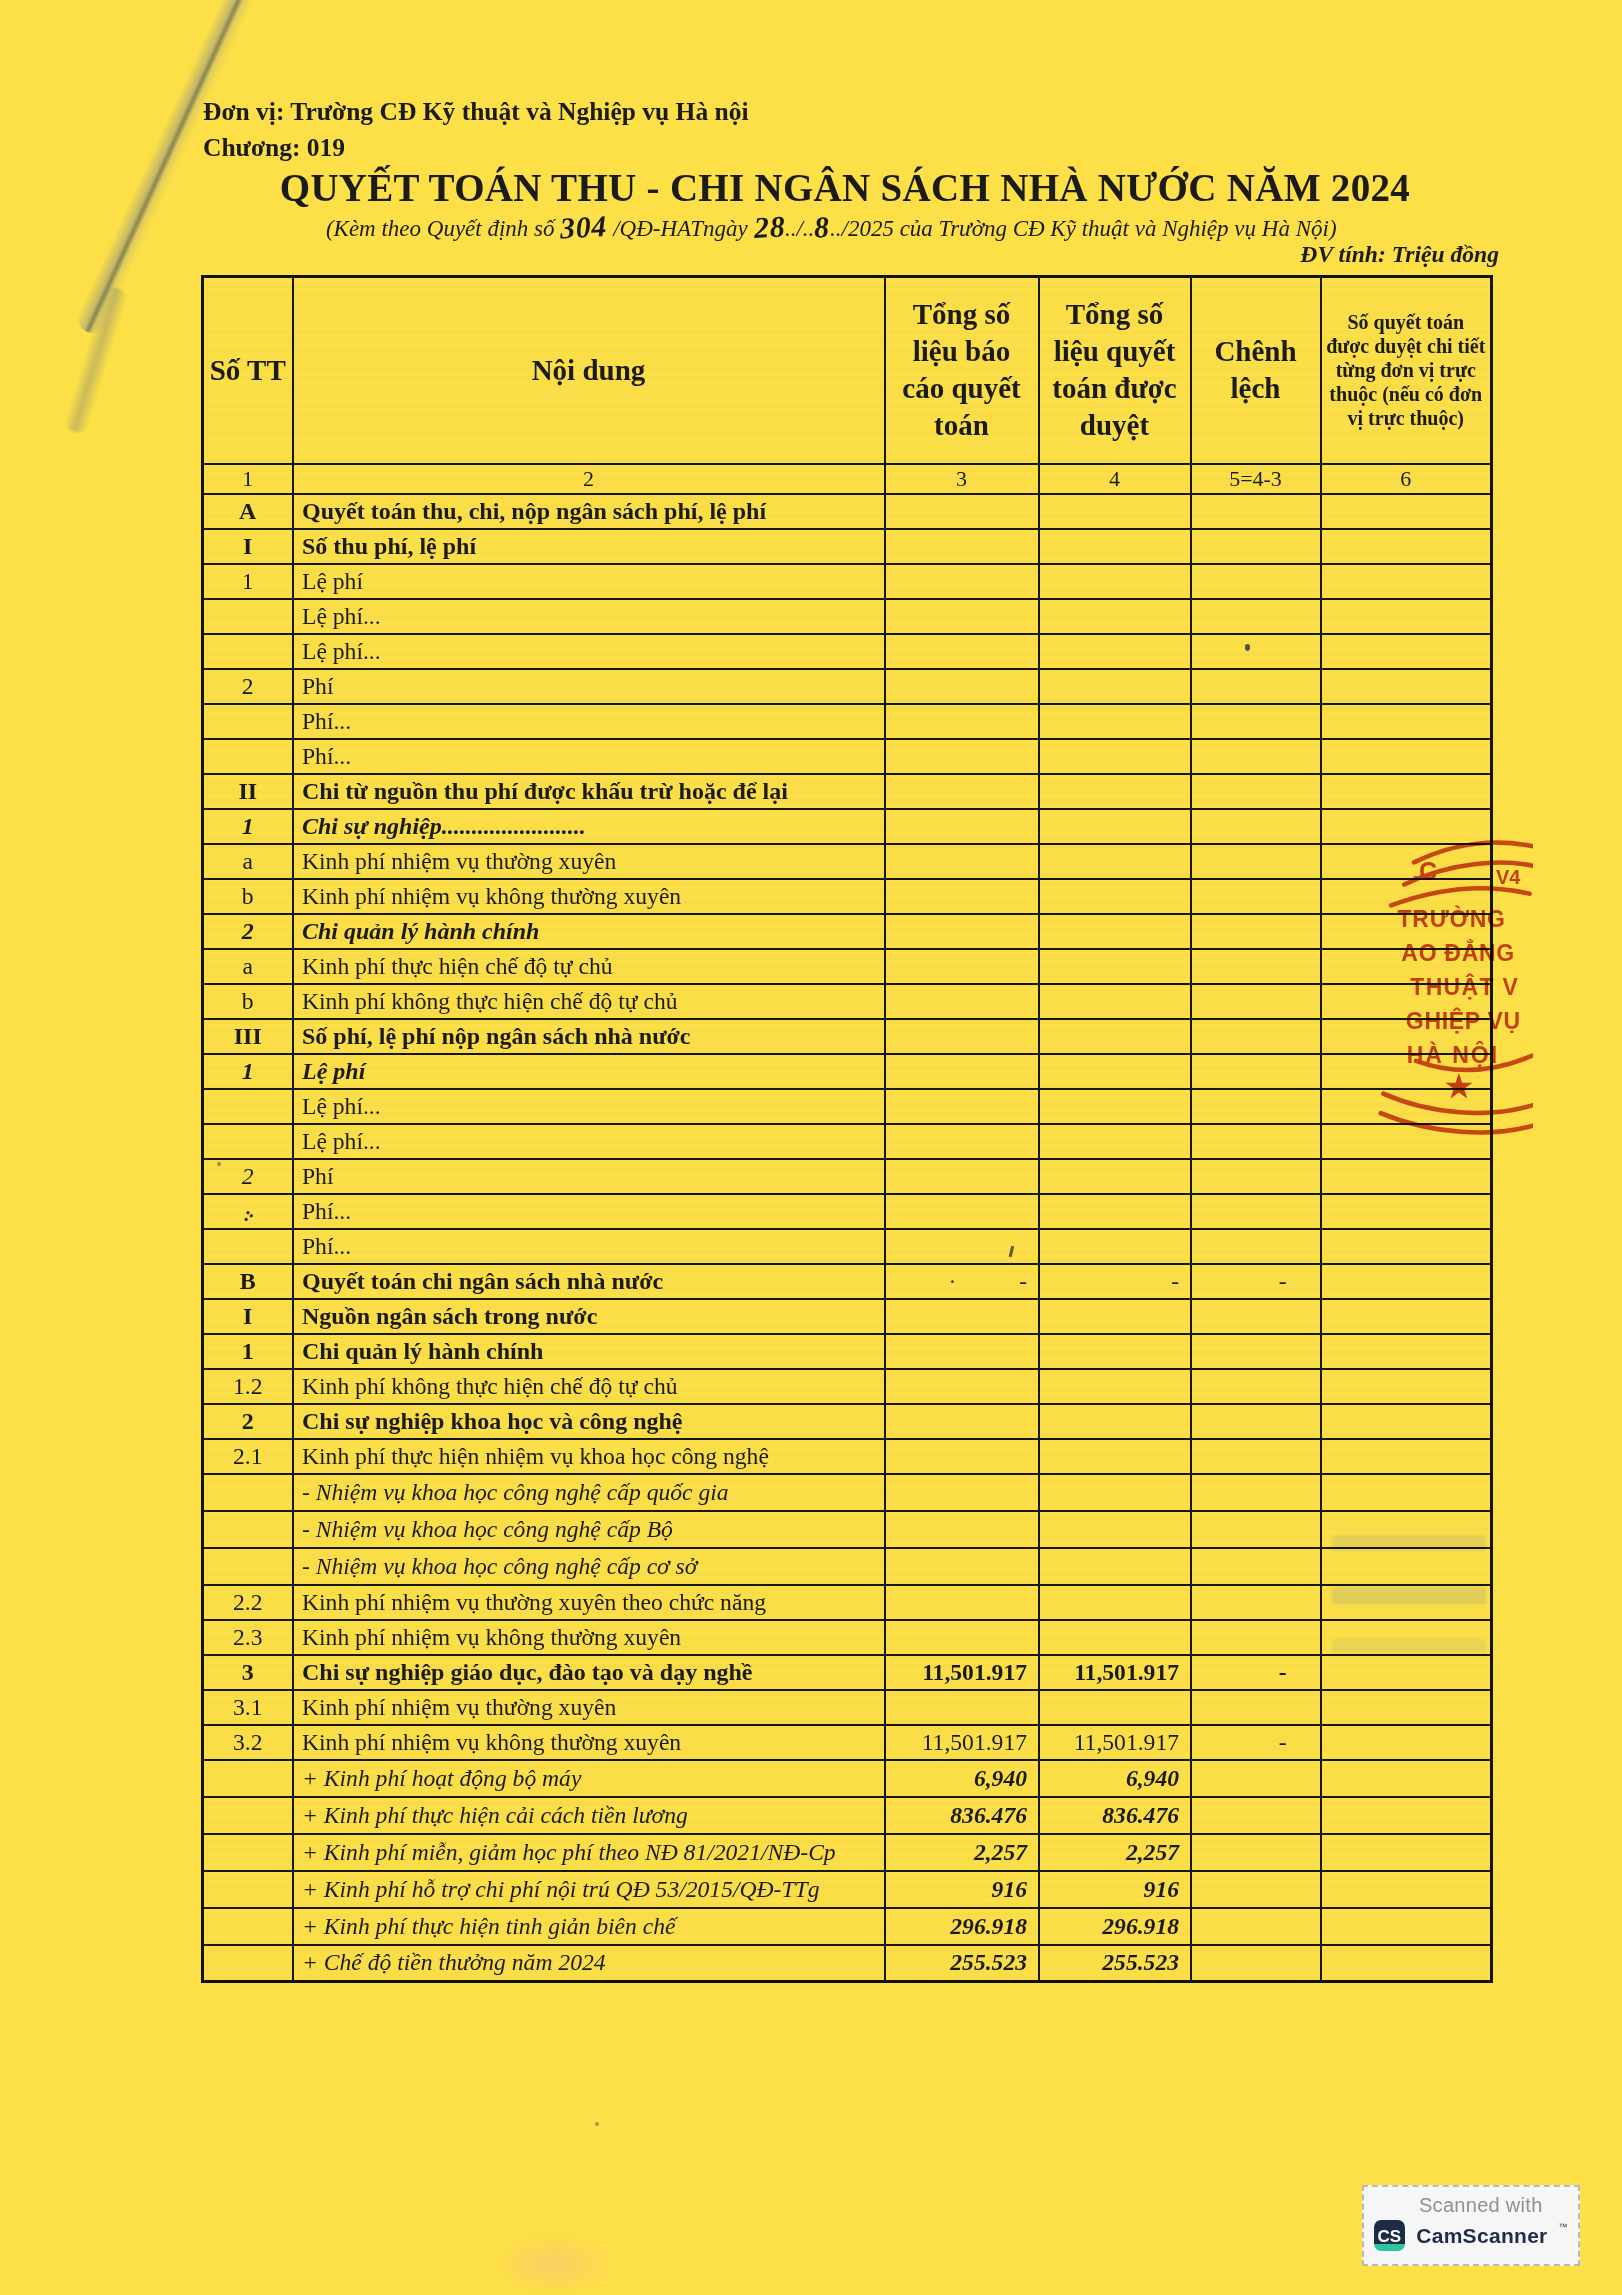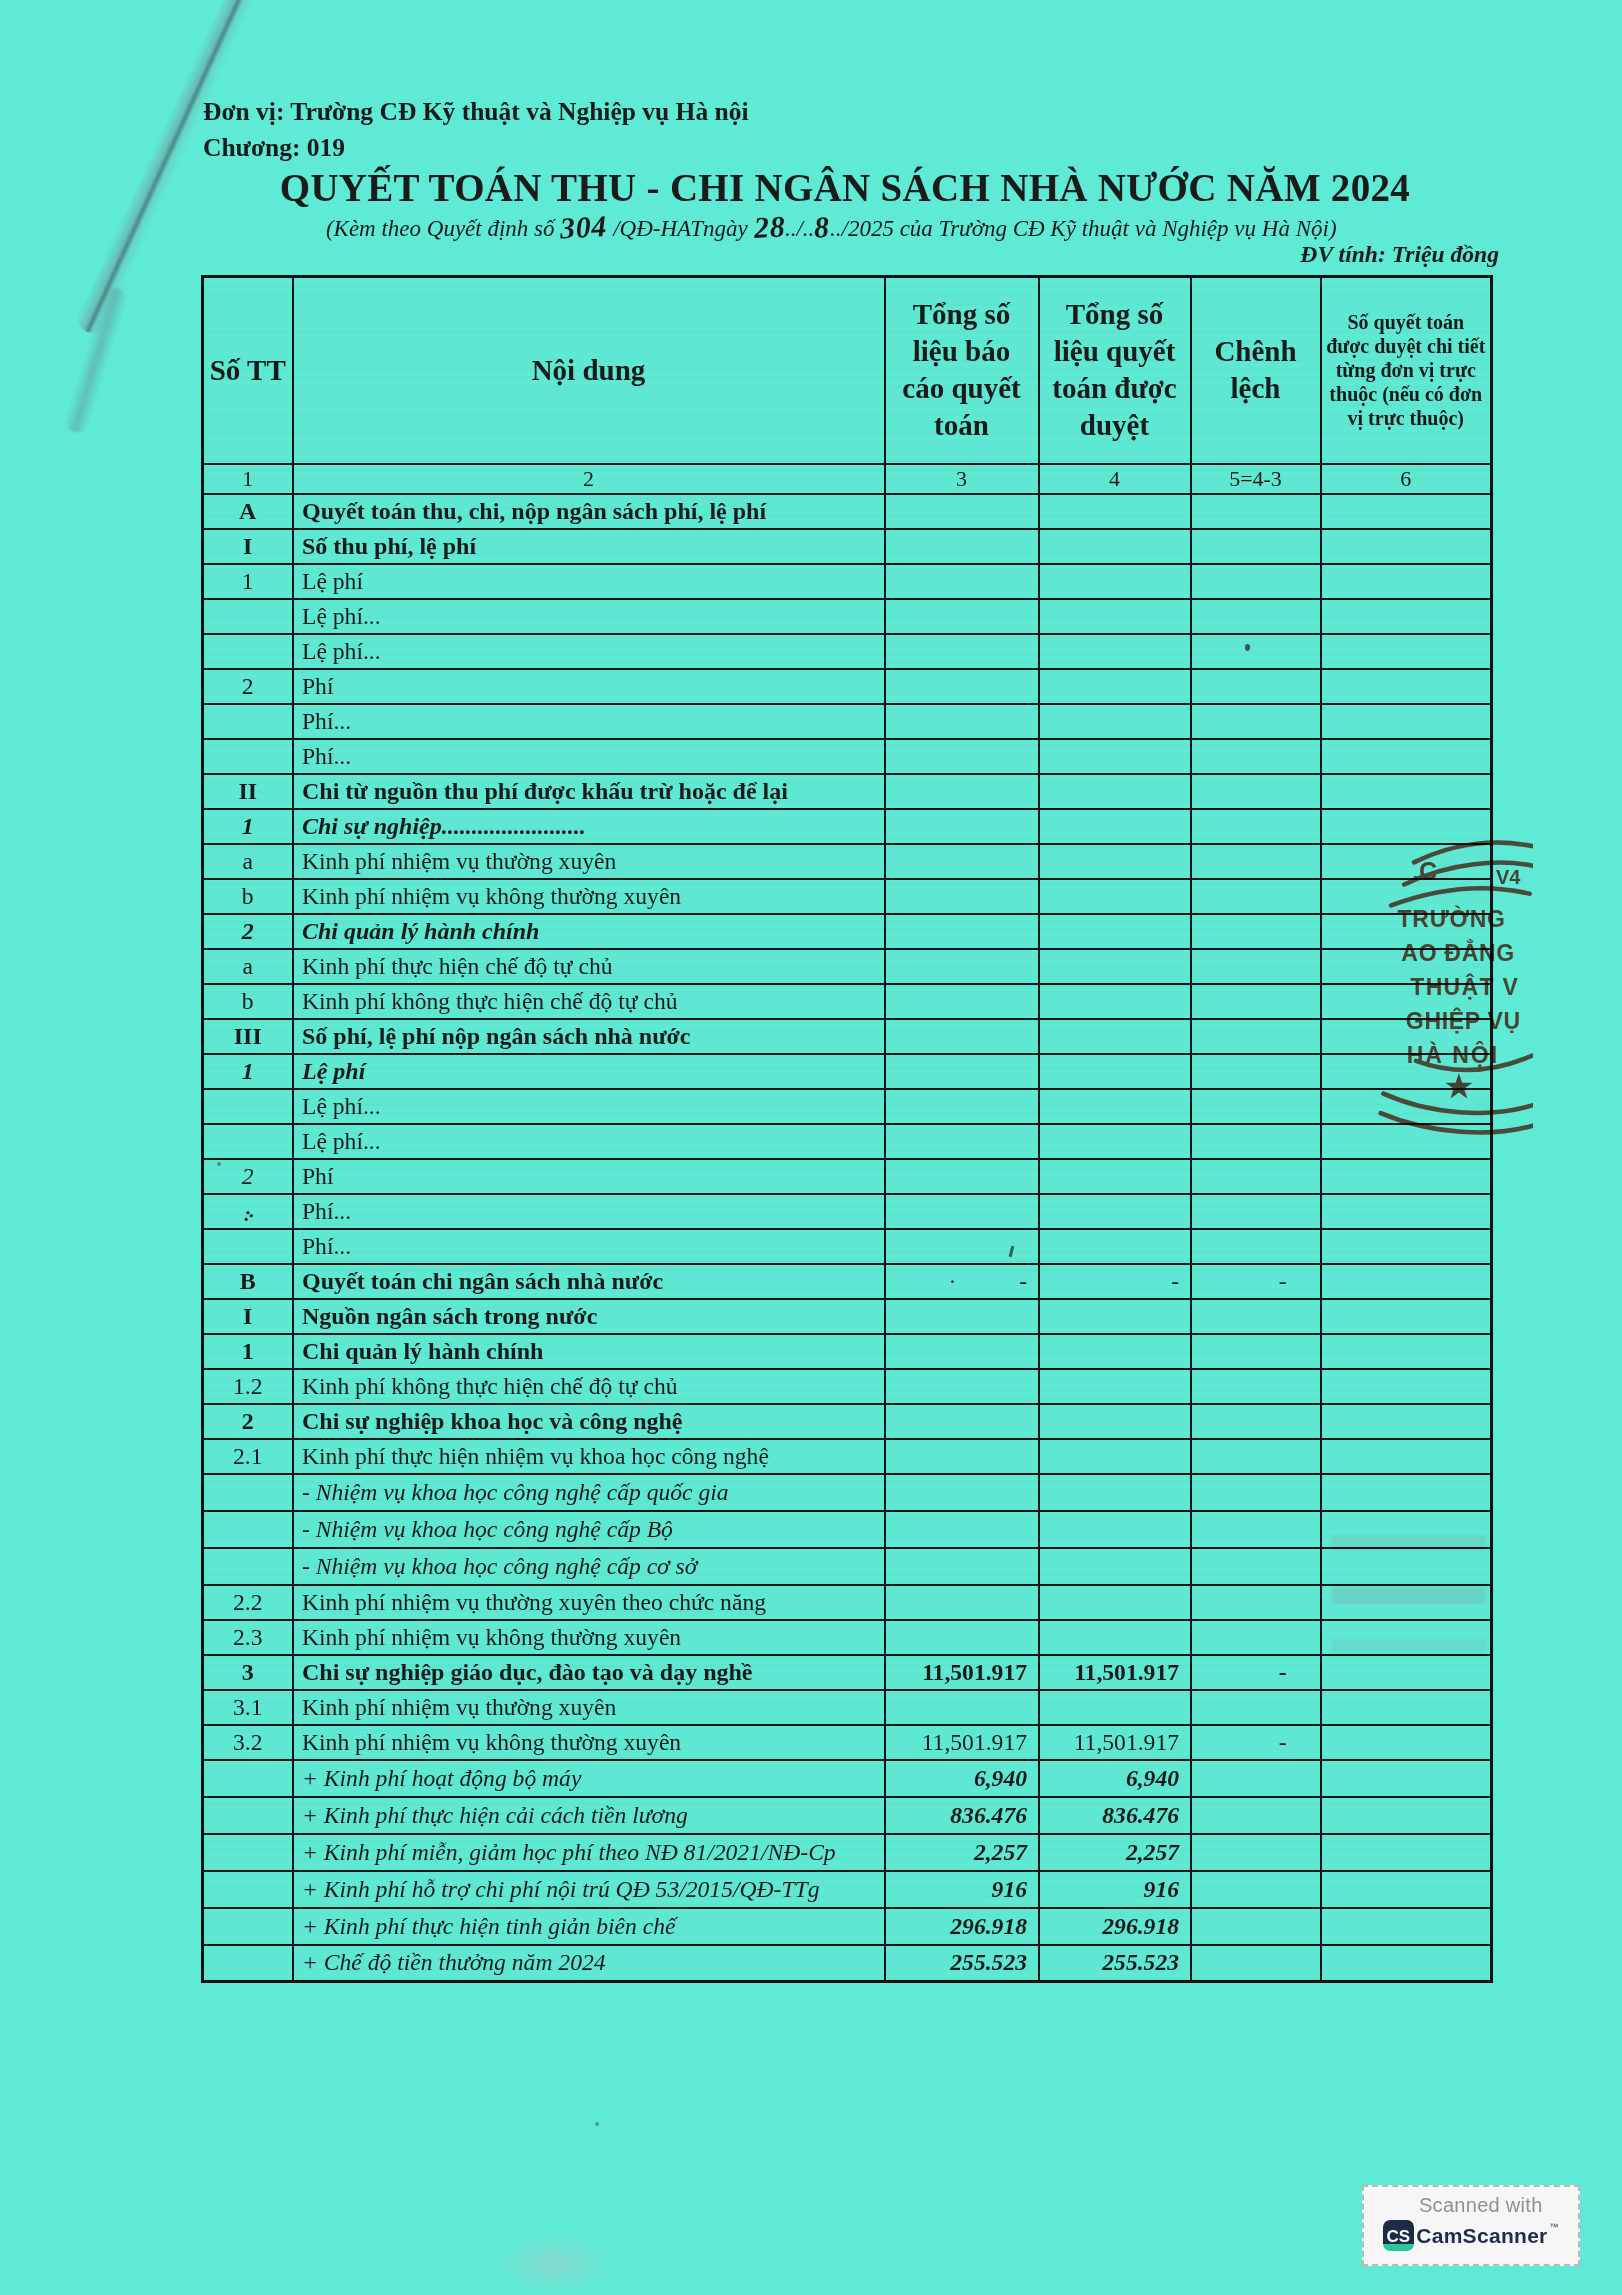--- a/index.html
+++ b/index.html
@@ -1,19 +1,19 @@
 <!DOCTYPE html>
 <html style="font-size:10.5px"><head>
 <meta charset="utf-8">
 <style>
   * { margin:0; padding:0; box-sizing:border-box; }
   body { background:#e8e8e8; font-family:"Liberation Serif", serif; }
   .page {
     position:relative; width:1622px; height:2295px;
-    background:#5eead4; overflow:hidden; color:#1b1b1b;
+    background:#fde047; overflow:hidden; color:#1b1b1b;
   }
 
   
   .unit-line   { position:absolute; left:203px; top:97px; font-size:25.5px; font-weight:bold; white-space:nowrap; }
   .chapter-line{ position:absolute; left:203px; top:133px; font-size:25.5px; font-weight:bold; white-space:nowrap;font-family:Liberation Serif, serif; }
   .doc-title   { position:absolute; left:50%; top:165px; transform:translateX(-47%); font-size:39px; font-weight:bold; white-space:nowrap; letter-spacing:0.3px; }
   .doc-subtitle{ position:absolute; left:50%; top:209px; transform:translateX(-48%); font-size:23px; font-style:italic; white-space:nowrap; }
   .doc-subtitle .hw { font-size:30px; font-weight:bold; display:inline-block; transform:rotate(-3deg) translateY(1.3px); letter-spacing:0.7px; }
   .unit-note   { position:absolute; right:123px; top:241px; font-size:23.6px; font-weight:bold; font-style:italic; white-space:nowrap; }
 
@@ -95,21 +95,21 @@
     background:radial-gradient(ellipse, rgba(236,160,186,0.28) 0%, rgba(236,160,186,0) 70%); filter:blur(3.9px); }
 
   
   .camscanner {
     position:absolute; left:1362px; top:2185px; width:218px; height:81px;
     background:#f6f6f6; border:2px dashed #b9b9b9;
     font-family:"Liberation Sans", sans-serif; text-align:center;
     padding-top:6.5px;
   }
   .cs-line1 { font-size:20px; color:#8d9196; letter-spacing:0.3px; padding-left:19.6px; }
-  .cs-line2 { display:flex; align-items:center; justify-content:center; gap:2px; margin-top:3.9px; }
+  .cs-line2 { display:flex; align-items:center; justify-content:center; gap:11px; margin-top:3.9px; }
   .cs-icon {
     width:31px; height:31px; border-radius:7.2px; flex:0 0 auto;
     background:linear-gradient(180deg, #1d2c46 76%, #2bc5a0 76%);
     color:#ffffff; font-weight:bold; font-size:17px;
     display:flex; align-items:center; justify-content:flex-start; padding-left:3.3px; padding-top:2px;
   }
   .cs-brand { font-size:21px; font-weight:bold; color:#1e2c4a; letter-spacing:0.3px; }
   .cs-tm { font-size:9.2px; color:#1e2c4a; align-self:flex-start; margin-top:1.3px; }
 </style>
 </head>

